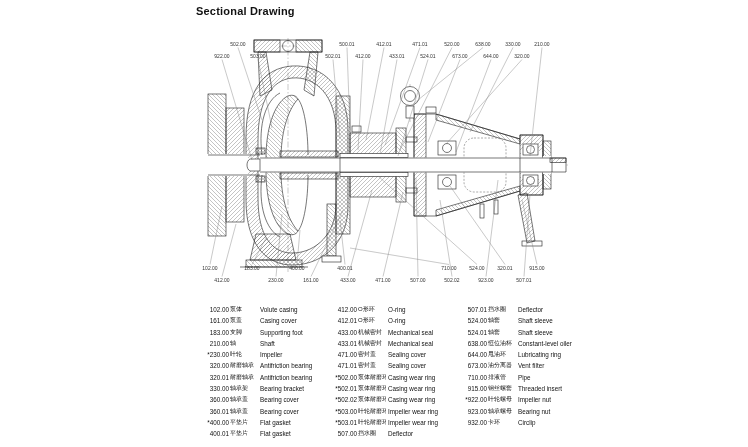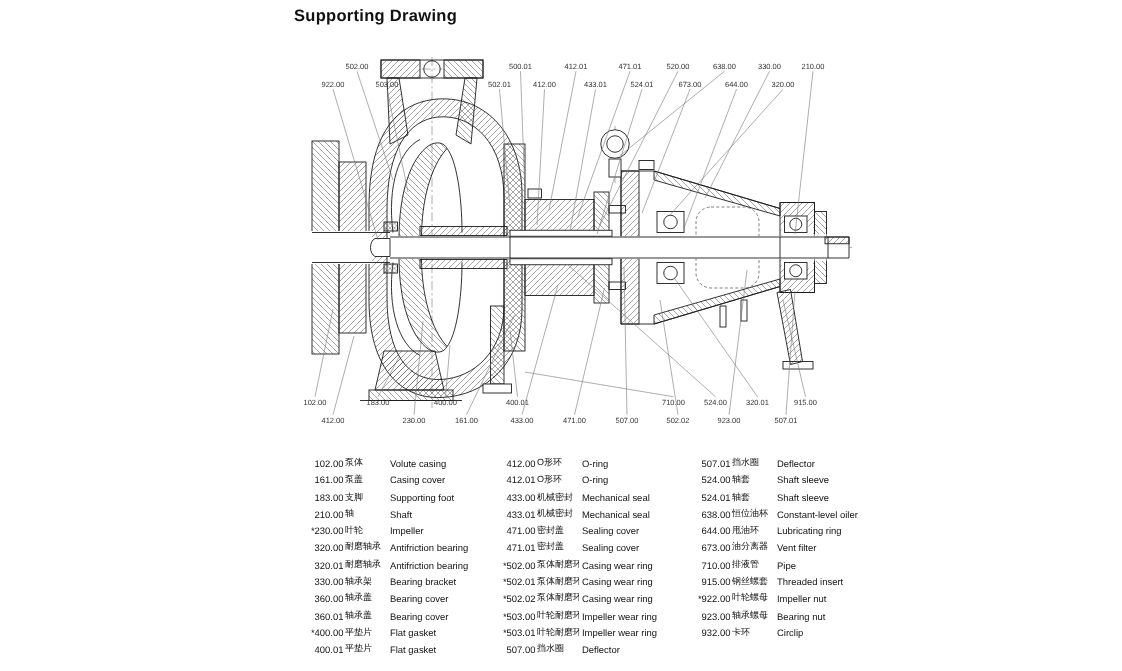--- a/index.html
+++ b/index.html
@@ -19,21 +19,21 @@
         line-height:11.3px;font-size:6.3px;white-space:nowrap;}
   .pcode{text-align:right;padding-right:1px;}
   .pcn{overflow:hidden;font-size:6px;}
   .pen{padding-left:2px;}
 </style>
 </head>
 <body>
 
 <div id="page">
 
-  <div id="title">Supporting Drawing</div>
+  <div id="title">Sectional Drawing</div>
 
   <div id="drawing-wrap">
     <svg width="370" height="258" viewBox="0 0 370 258">
       <defs>
         <pattern id="hA" width="4" height="4" patternUnits="userSpaceOnUse">
           <path d="M0 4 L4 0" stroke="#555" stroke-width="0.35"></path>
         </pattern>
         <pattern id="hB" width="4" height="4" patternUnits="userSpaceOnUse">
           <path d="M0 0 L4 4" stroke="#555" stroke-width="0.35"></path>
         </pattern>

